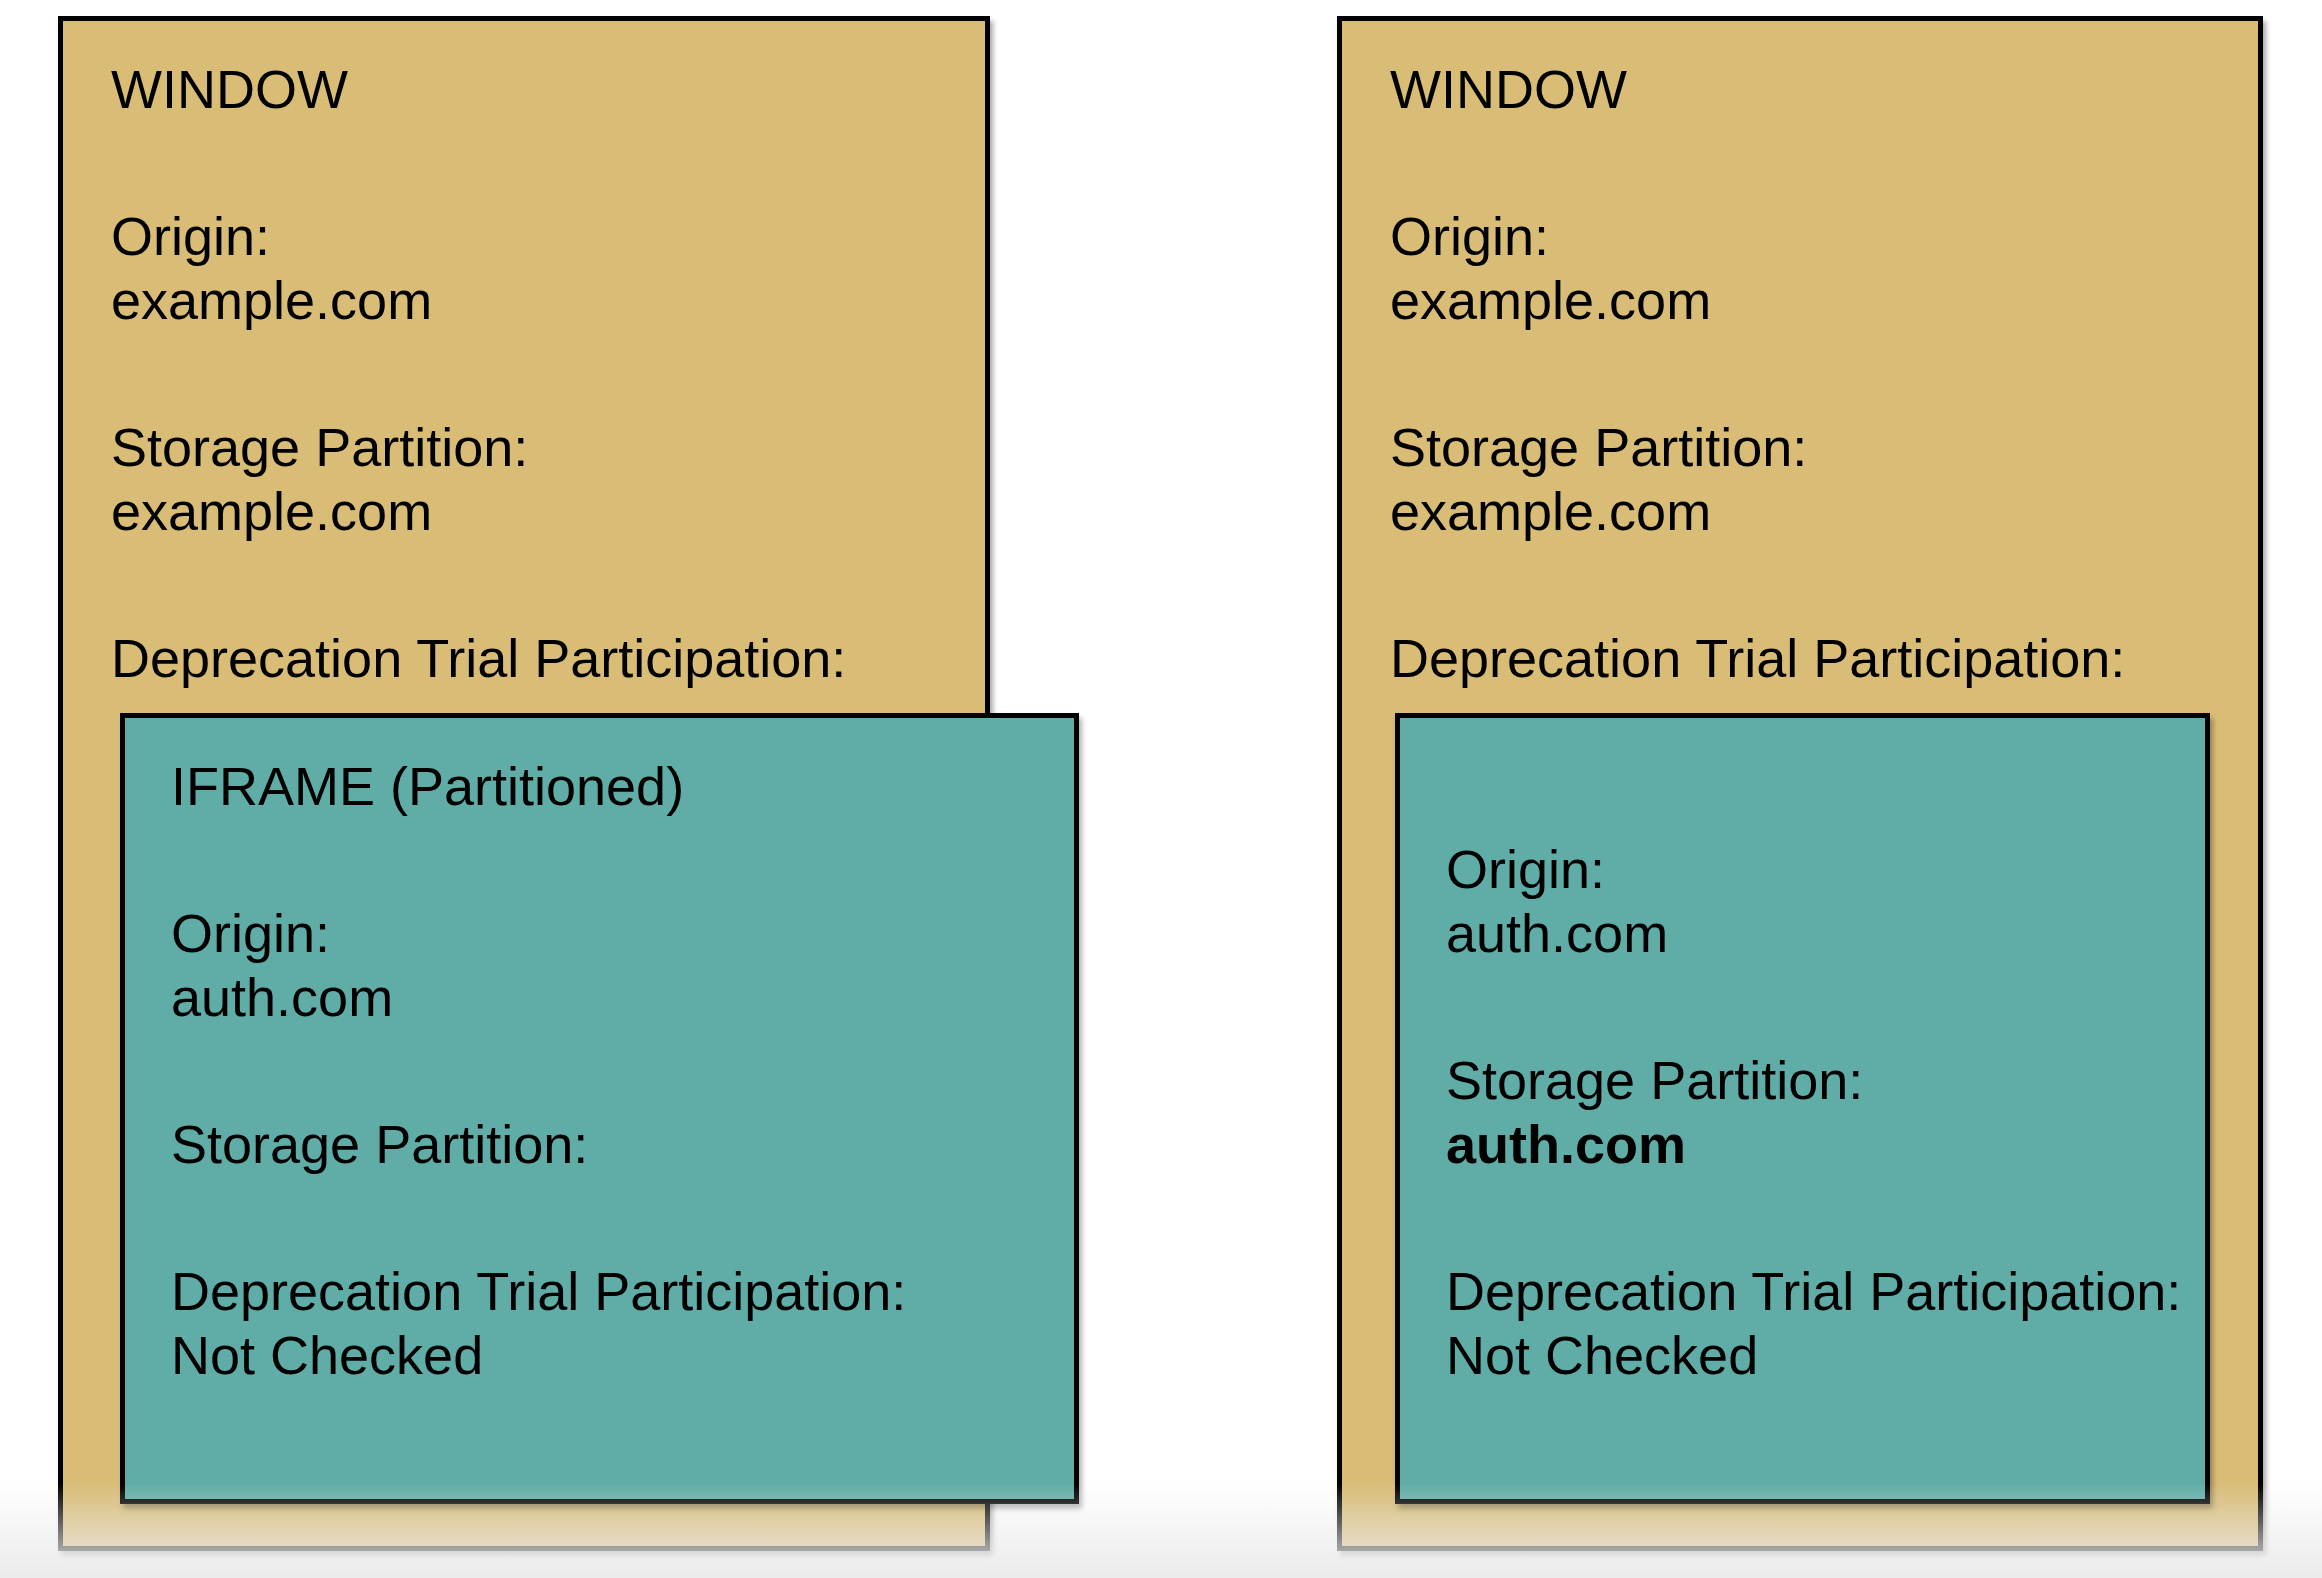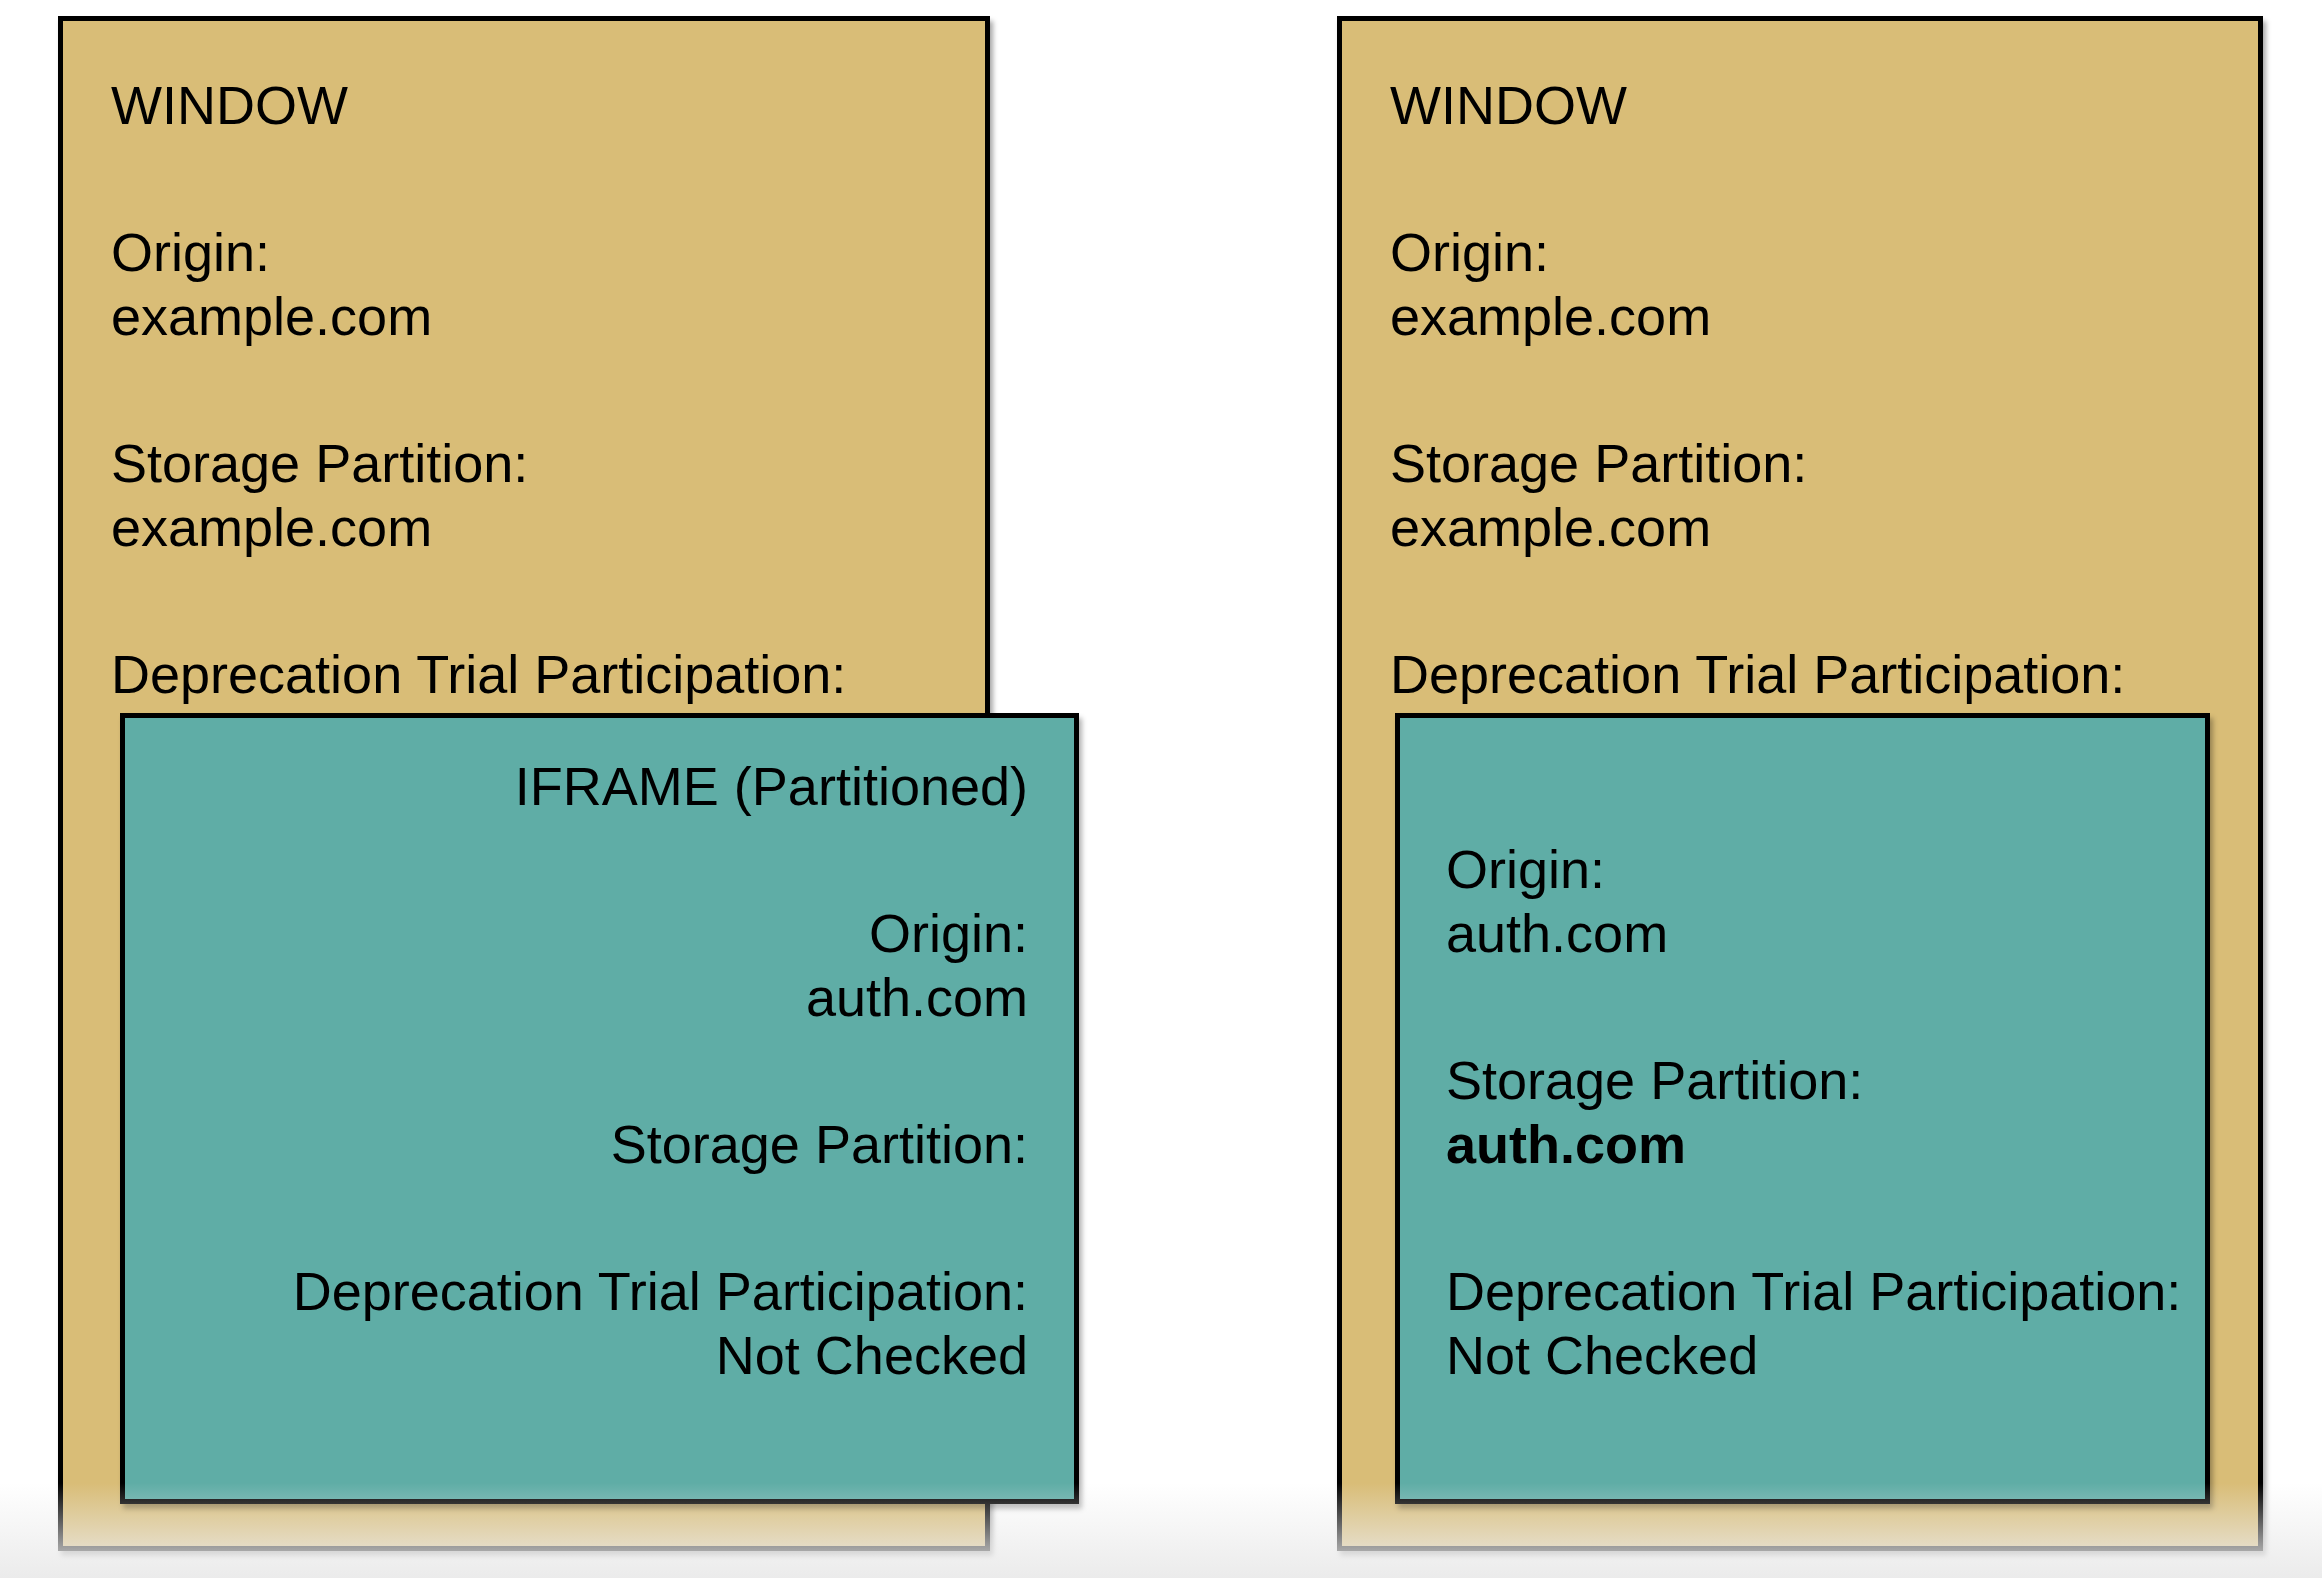--- a/index.html
+++ b/index.html
@@ -30,37 +30,37 @@
     position: absolute;
     top: 16px;
     height: 1535px;
     background: #d9bd77;
     border: 5px solid #000000;
     box-sizing: border-box;
     box-shadow: 3px 5px 5px rgba(0,0,0,0.35);
     color: #000000;
     font-size: 54px;
     line-height: 64px;
-    padding: 52px 48px;
+    padding: 36px 48px;
   }
   .window.left  { left: 58px;   width: 932px; }
   .window.right { left: 1337px; width: 926px; }
   .iframe-box {
     position: absolute;
     top: 692px;
     height: 791px;
     background: #5fada6;
     border: 5px solid #000000;
     box-sizing: border-box;
     box-shadow: 3px 5px 5px rgba(0,0,0,0.3);
     padding: 36px 46px;
     font-size: 54px;
     line-height: 64px;
   }
-  .window.left  .iframe-box { left: 57px; width: 959px; text-align: right; }
+  .window.left  .iframe-box { left: 57px; width: 959px; }
   .window.right .iframe-box { left: 53px; width: 815px; }
   .line  { white-space: nowrap; }
   .block { margin-top: 83px; }
   .bold  { font-weight: 700; }
 </style>
 </head>
 <body>
 
 <div class="stage">
 

